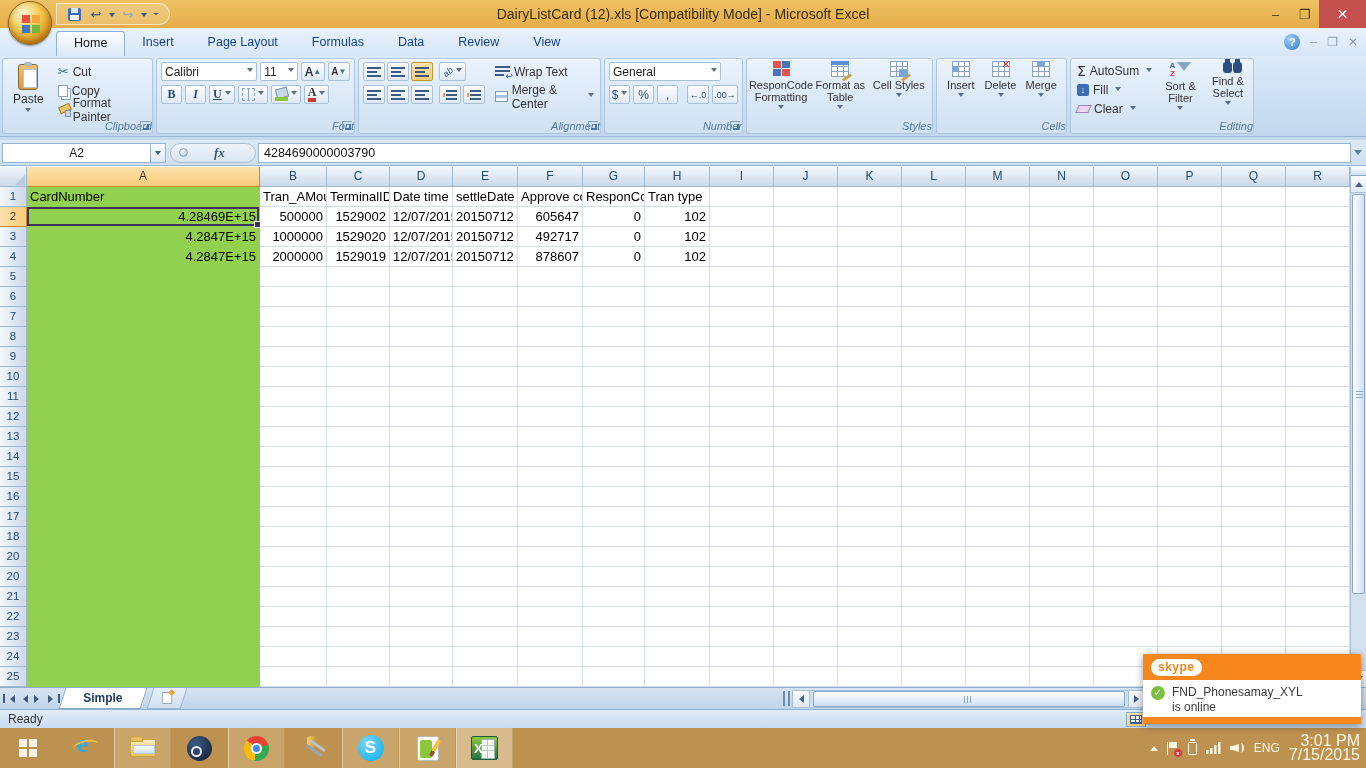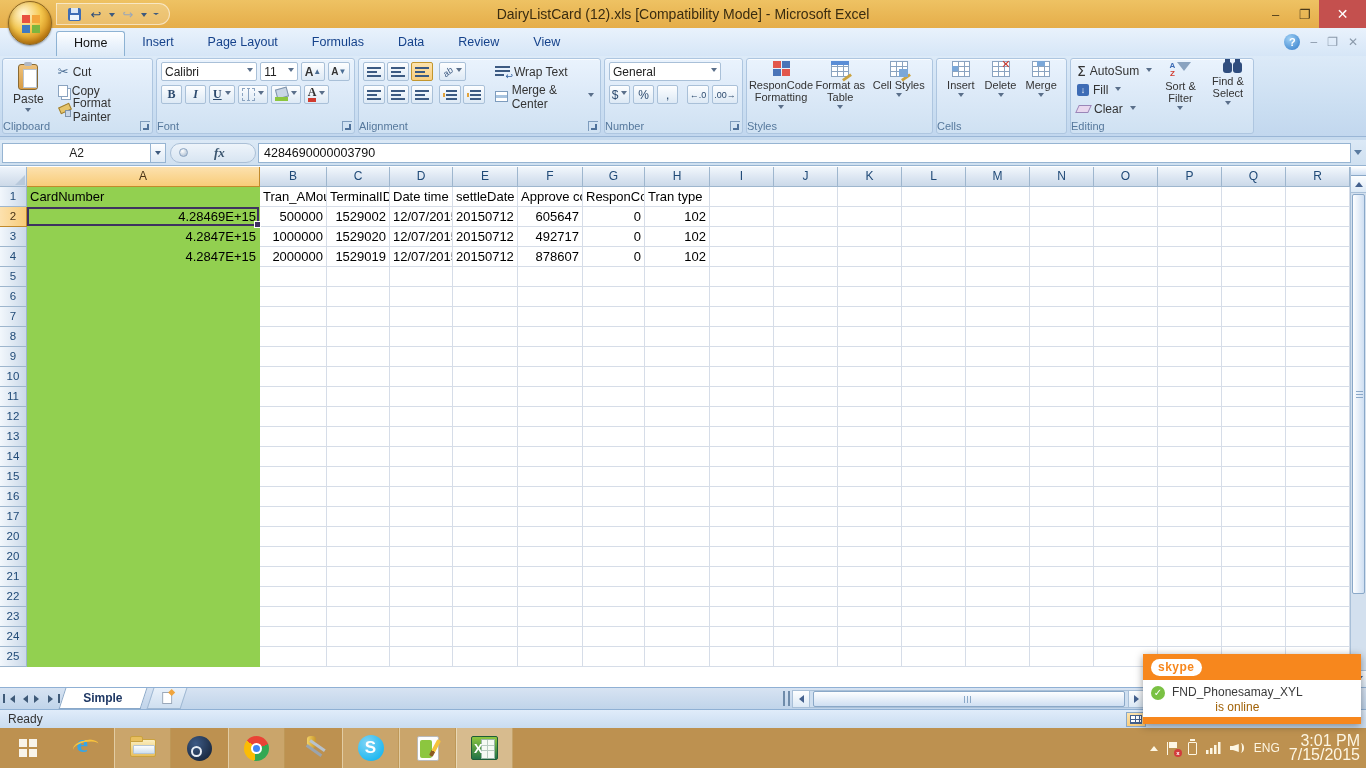--- a/index.html
+++ b/index.html
@@ -50,22 +50,22 @@
   .mini{color:#8b9aab;font-size:12px;}
 
   
   .ribbon{position:absolute;left:0;top:56px;width:100%;height:81px;
     background:linear-gradient(#dcEaf8,#c9ddF1 70%,#c2d7ee);border-bottom:1px solid #9ab6d6;
     display:flex;gap:3px;padding:2px 0 2px 2px;}
   .rstrip{position:absolute;left:0;top:137px;width:100%;height:3px;background:#c6daee;}
   .group{position:relative;height:76px;border:1px solid #aec6e0;border-radius:3px;
     background:linear-gradient(#eaf3fd,#ddeAf8 45%,#cfe1f2);box-shadow:inset 0 1px 0 rgba(255,255,255,.7);
     padding:3px 4px 15px;flex:none;}
-  .glabel{position:absolute;left:0;bottom:1px;width:100%;text-align:left;
-    font-size:11px;color:#56789c;}
+  .glabel{position:absolute;left:0;bottom:1px;width:100%;text-align:right;
+    font-size:11px;color:#56789c;font-style:italic;}
   .launch{position:absolute;right:2px;bottom:2px;width:10px;height:10px;
     border-left:1px solid #7e9cbd;border-top:1px solid #7e9cbd;}
   .launch::after{content:"";position:absolute;right:1px;bottom:1px;width:4px;height:4px;
     border-right:2px solid #4f729b;border-bottom:2px solid #4f729b;}
   .dd::after{content:"";display:inline-block;width:0;height:0;border:3px solid transparent;
     border-top:4px solid #5a6f8a;margin-left:3px;vertical-align:2px;}
   .dar{width:0;height:0;border:3px solid transparent;border-top:4px solid #5a6f8a;margin:2px auto 0;}
   .rsmall{display:flex;align-items:center;gap:4px;height:19px;font-size:12px;color:#333;padding:0 2px;}
   .sqbtn{height:19px;min-width:21px;display:flex;align-items:center;justify-content:center;
     border:1px solid #a9c0d8;border-radius:2px;background:linear-gradient(#fdfeff,#dde9f5);
@@ -259,21 +259,21 @@
   
   .skype{position:absolute;left:1143px;top:654px;width:218px;height:70px;z-index:40;
     box-shadow:0 2px 8px rgba(0,0,0,.4);background:#fff;}
   .skhead{height:26px;background:var(--skype);display:flex;align-items:center;padding-left:8px;}
   .sklogo{background:#fff;border-radius:9px;padding:1px 7px 2px;font-size:12px;font-weight:bold;
     color:var(--skype);letter-spacing:.5px;}
   .skbody{height:37px;display:flex;padding:5px 8px 0;gap:7px;}
   .skcheck{width:14px;height:14px;border-radius:50%;background:#7ac143;color:#fff;font-size:10px;
     font-weight:bold;text-align:center;line-height:14px;margin-top:1px;flex:none;}
   .skname{font-size:12px;color:#3a3a3a;line-height:15px;}
-  .skstatus{font-size:12px;color:#a16207;line-height:15px;text-align:center;}
+  .skstatus{font-size:12px;color:#404040;line-height:15px;}
   .skstrip{height:7px;background:var(--skype);}
 
   
   .taskbar{position:absolute;left:0;top:728px;width:100%;height:40px;background:var(--taskbar);display:flex;}
   .tbitems{display:flex;height:40px;}
   .slot{width:57px;height:40px;display:flex;align-items:center;justify-content:center;}
   .slot.running{background:rgba(255,244,214,.20);border-left:1px solid rgba(255,250,230,.45);
     border-right:1px solid rgba(180,140,70,.5);}
   .slot.activeapp{background:rgba(255,250,235,.40);}
   .tbi{position:relative;}
@@ -985,20 +985,41 @@
         <div class="cell" style="width: 64px;"></div>
         <div class="cell" style="width: 64px;"></div>
         <div class="cell" style="width: 64px;"></div>
         <div class="cell" style="width: 64px;"></div>
         <div class="cell" style="width: 64px;"></div>
         <div class="cell" style="width: 64px;"></div>
         <div class="cell" style="width: 64px;"></div>
         <div class="cell" style="width: 64px;"></div>
       </div>
       <div class="grow">
+        <div class="rowhead">18</div>
+        <div class="cell green" style="width: 233px;"></div>
+        <div class="cell" style="width: 67px;"></div>
+        <div class="cell" style="width: 63px;"></div>
+        <div class="cell" style="width: 63px;"></div>
+        <div class="cell" style="width: 65px;"></div>
+        <div class="cell" style="width: 65px;"></div>
+        <div class="cell" style="width: 62px;"></div>
+        <div class="cell" style="width: 65px;"></div>
+        <div class="cell" style="width: 64px;"></div>
+        <div class="cell" style="width: 64px;"></div>
+        <div class="cell" style="width: 64px;"></div>
+        <div class="cell" style="width: 64px;"></div>
+        <div class="cell" style="width: 64px;"></div>
+        <div class="cell" style="width: 64px;"></div>
+        <div class="cell" style="width: 64px;"></div>
+        <div class="cell" style="width: 64px;"></div>
+        <div class="cell" style="width: 64px;"></div>
+        <div class="cell" style="width: 64px;"></div>
+      </div>
+      <div class="grow">
         <div class="rowhead">20</div>
         <div class="cell green" style="width: 233px;"></div>
         <div class="cell" style="width: 67px;"></div>
         <div class="cell" style="width: 63px;"></div>
         <div class="cell" style="width: 63px;"></div>
         <div class="cell" style="width: 65px;"></div>
         <div class="cell" style="width: 65px;"></div>
         <div class="cell" style="width: 62px;"></div>
         <div class="cell" style="width: 65px;"></div>
         <div class="cell" style="width: 64px;"></div>

